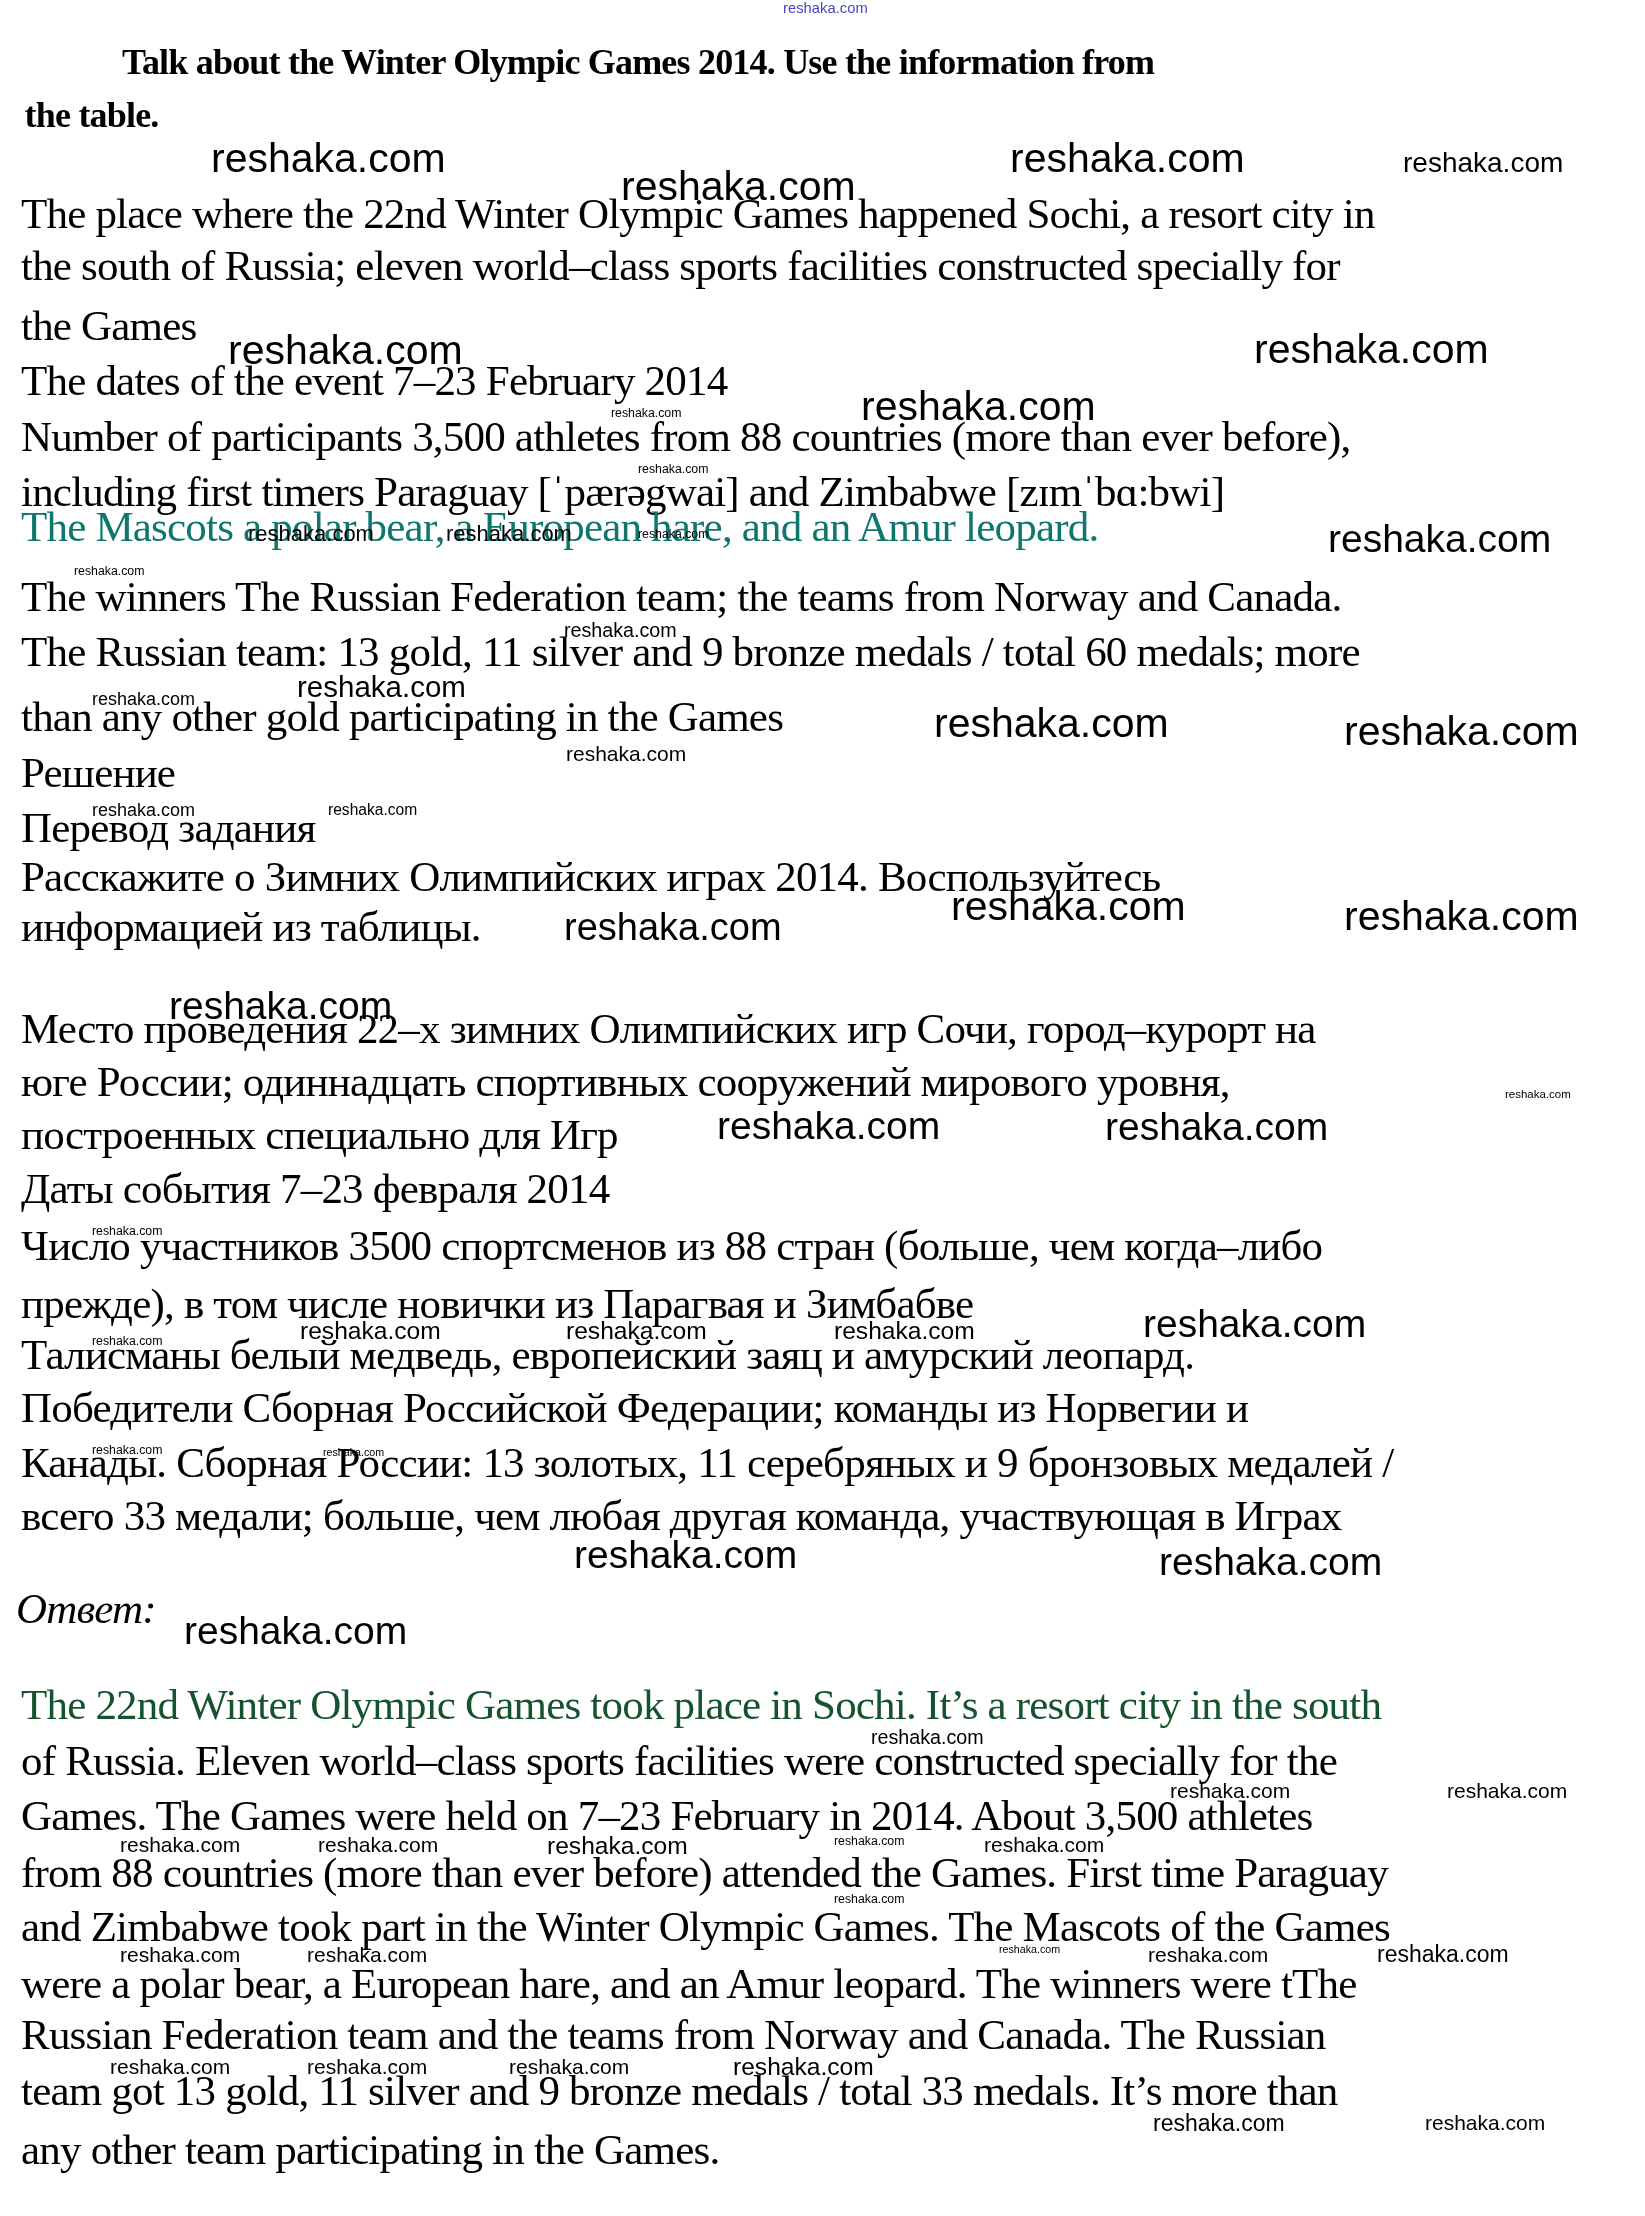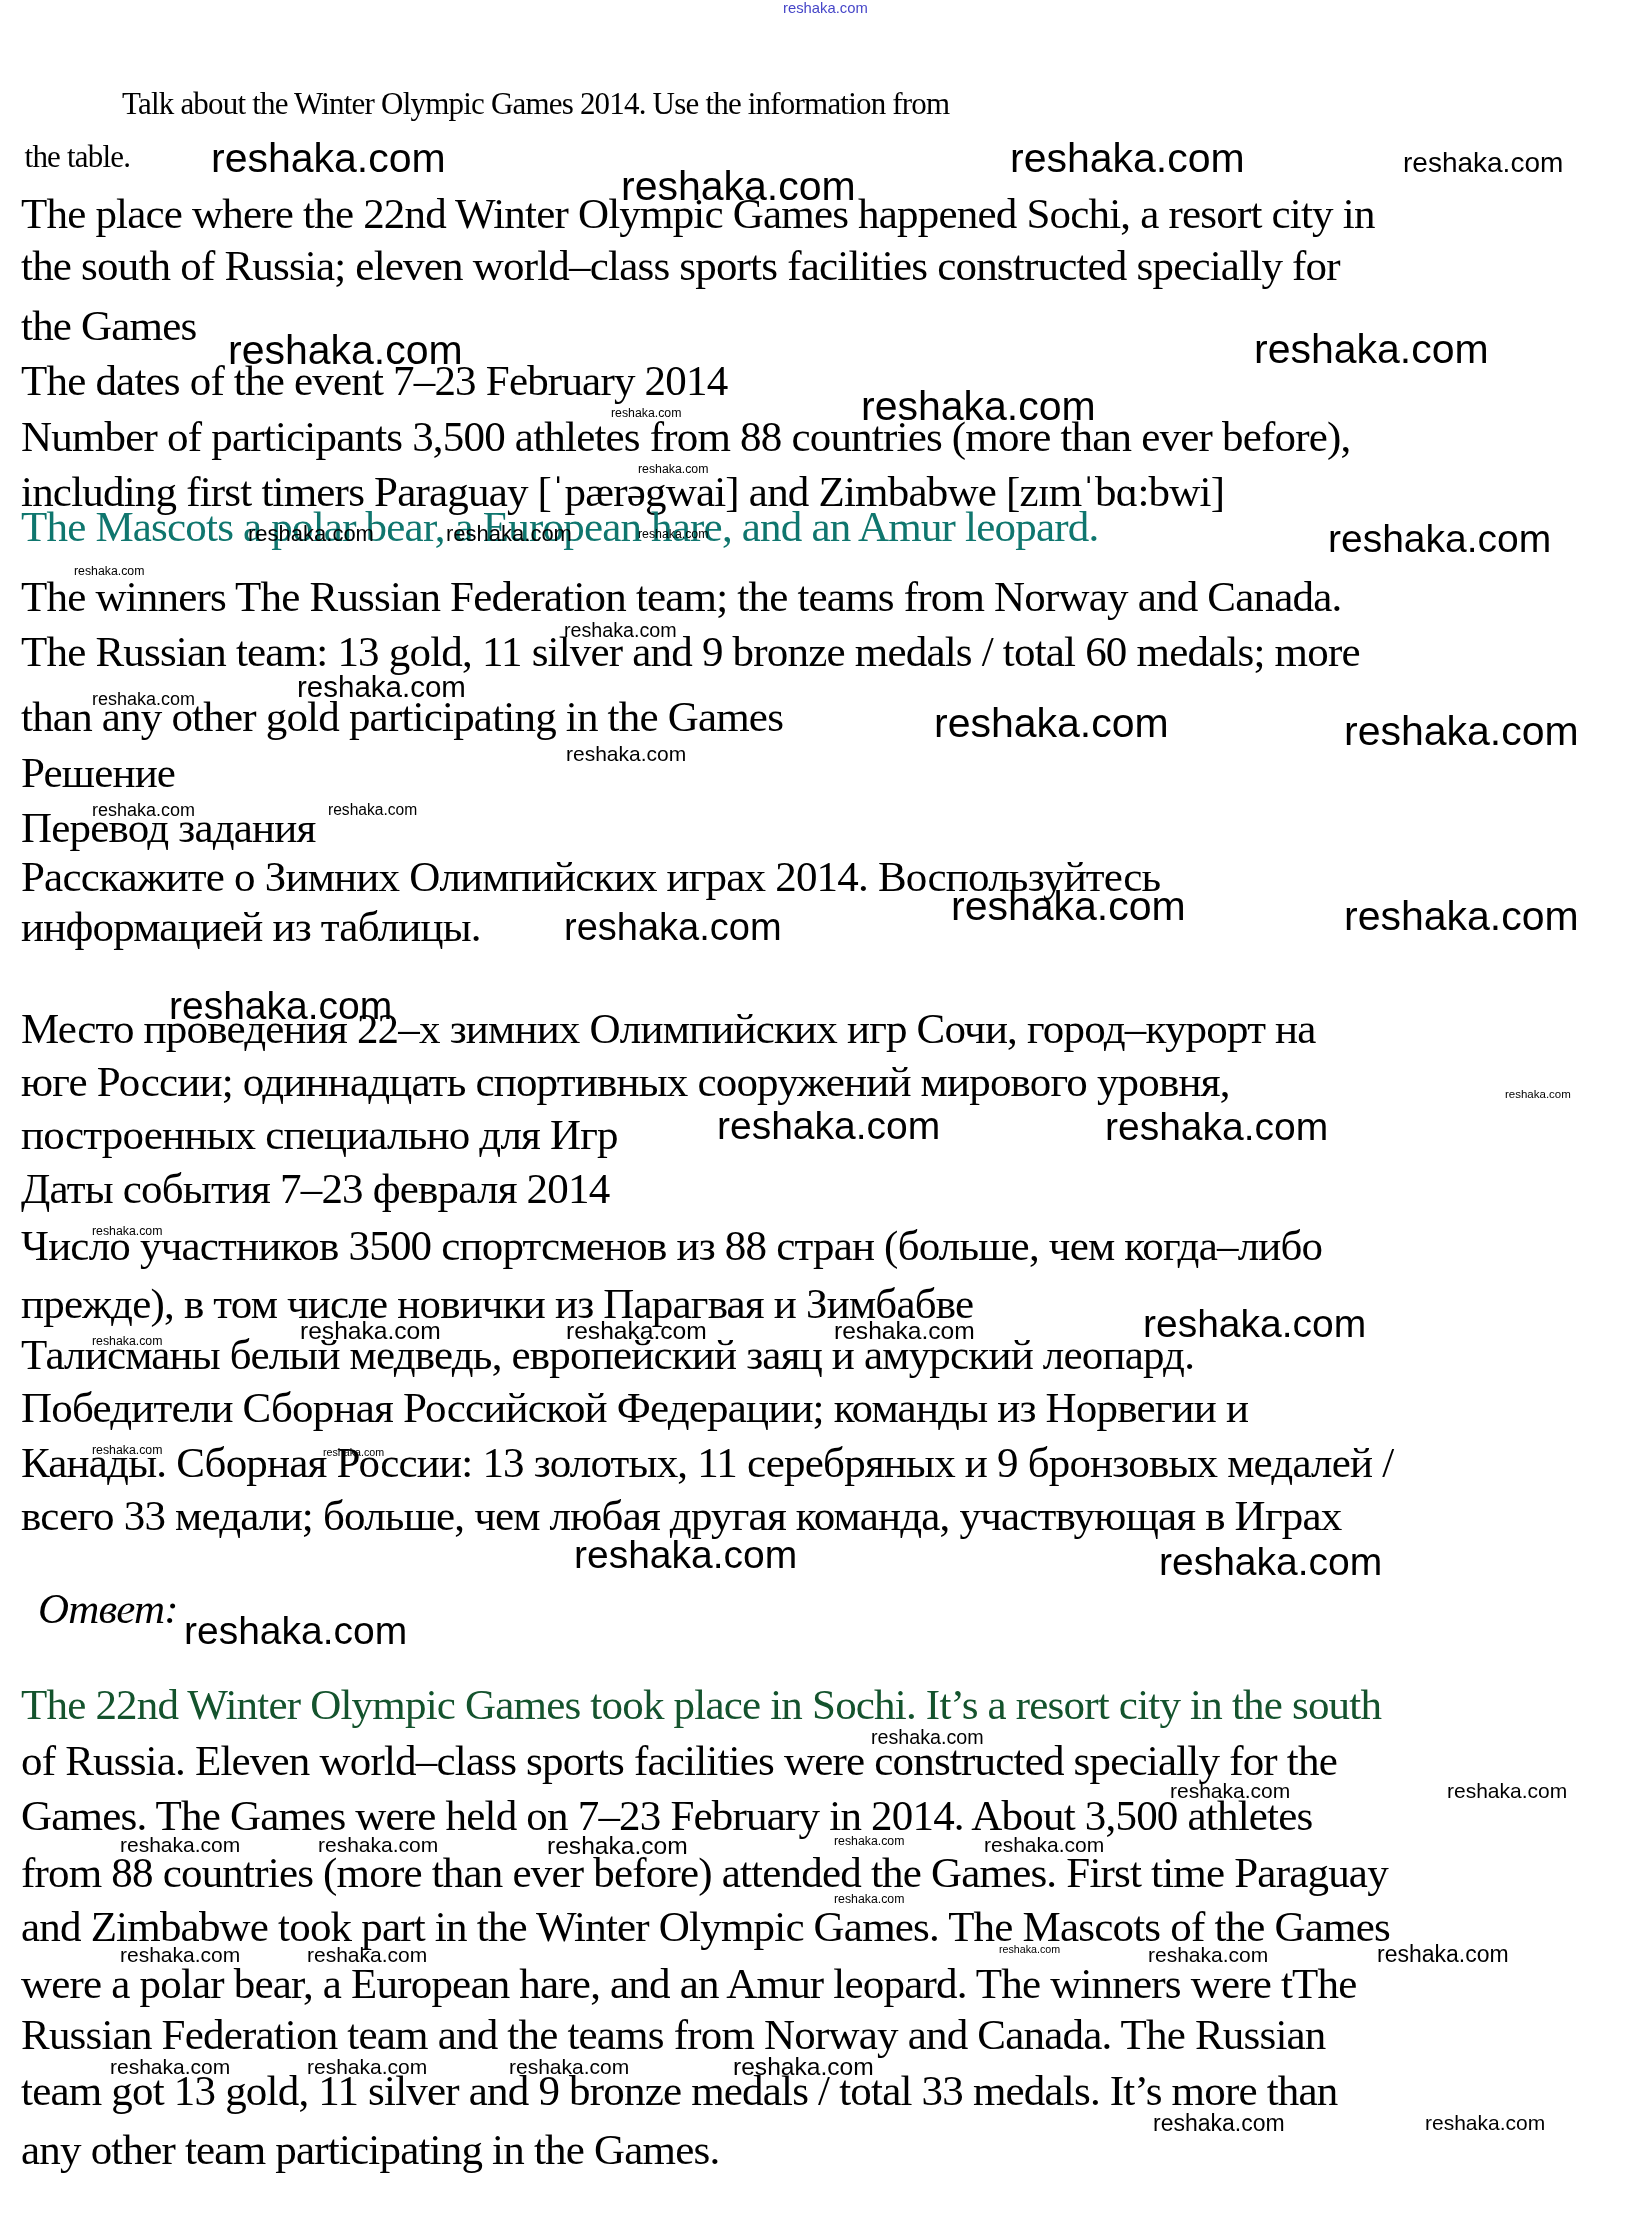--- a/index.html
+++ b/index.html
@@ -12,21 +12,21 @@
     font-family: "Liberation Serif", serif;
   }
   .line {
     position: absolute;
     white-space: nowrap;
     color: #000000;
     font-size: 43px;
     line-height: 1.08;
     letter-spacing: -0.8px;
   }
-  .heading { font-weight: normal; font-size: 31px; margin-top: 44px; }
+  .heading { font-weight: bold; font-size: 36px; }
   .body-italic { font-style: italic; }
   .wm {
     position: absolute;
     white-space: nowrap;
     font-family: "Liberation Sans", sans-serif;
     line-height: 1.0;
     letter-spacing: 0;
   }
 </style>
 </head>
@@ -52,21 +52,21 @@
     <div class="line body" style="left: 21px; top: 1006px; color: rgb(0, 0, 0);">Место проведения 22–х зимних Олимпийских игр Сочи, город–курорт на</div>
     <div class="line body" style="left: 21px; top: 1059px; color: rgb(0, 0, 0);">юге России; одиннадцать спортивных сооружений мирового уровня,</div>
     <div class="line body" style="left: 21px; top: 1112px; color: rgb(0, 0, 0);">построенных специально для Игр</div>
     <div class="line body" style="left: 21px; top: 1166px; color: rgb(0, 0, 0);">Даты события 7–23 февраля 2014</div>
     <div class="line body" style="left: 21px; top: 1223px; color: rgb(0, 0, 0);">Число участников 3500 спортсменов из 88 стран (больше, чем когда–либо</div>
     <div class="line body" style="left: 21px; top: 1281px; color: rgb(0, 0, 0);">прежде), в том числе новички из Парагвая и Зимбабве</div>
     <div class="line body" style="left: 21px; top: 1332px; color: rgb(0, 0, 0);">Талисманы белый медведь, европейский заяц и амурский леопард.</div>
     <div class="line body" style="left: 21px; top: 1385px; color: rgb(0, 0, 0);">Победители Сборная Российской Федерации; команды из Норвегии и</div>
     <div class="line body" style="left: 21px; top: 1440px; color: rgb(0, 0, 0);">Канады. Сборная России: 13 золотых, 11 серебряных и 9 бронзовых медалей /</div>
     <div class="line body" style="left: 21px; top: 1493px; color: rgb(0, 0, 0);">всего 33 медали; больше, чем любая другая команда, участвующая в Играх</div>
-    <div class="line body-italic" style="left: 38px; top: 1586px; color: rgb(0, 0, 0); text-align: center;">Ответ:</div>
+    <div class="line body-italic" style="left: 16px; top: 1586px; color: rgb(0, 0, 0); text-align: center;">Ответ:</div>
     <div class="line body" style="left: 21px; top: 1682px; color: #14532d;">The 22nd Winter Olympic Games took place in Sochi. It’s a resort city in the south</div>
     <div class="line body" style="left: 21px; top: 1738px; color: rgb(0, 0, 0);">of Russia. Eleven world–class sports facilities were constructed specially for the</div>
     <div class="line body" style="left: 21px; top: 1793px; color: rgb(0, 0, 0);">Games. The Games were held on 7–23 February in 2014. About 3,500 athletes</div>
     <div class="line body" style="left: 21px; top: 1850px; color: rgb(0, 0, 0);">from 88 countries (more than ever before) attended the Games. First time Paraguay</div>
     <div class="line body" style="left: 21px; top: 1904px; color: rgb(0, 0, 0);">and Zimbabwe took part in the Winter Olympic Games. The Mascots of the Games</div>
     <div class="line body" style="left: 21px; top: 1961px; color: rgb(0, 0, 0);">were a polar bear, a European hare, and an Amur leopard. The winners were tThe</div>
     <div class="line body" style="left: 21px; top: 2012px; color: rgb(0, 0, 0);">Russian Federation team and the teams from Norway and Canada. The Russian</div>
     <div class="line body" style="left: 21px; top: 2068px; color: rgb(0, 0, 0);">team got 13 gold, 11 silver and 9 bronze medals / total 33 medals. It’s more than</div>
     <div class="line body" style="left: 21px; top: 2127px; color: rgb(0, 0, 0);">any other team participating in the Games.</div>
     <div class="wm" style="left: 783px; top: 0.8px; font-size: 14.8px; color: rgb(70, 70, 200);">reshaka.com</div>

